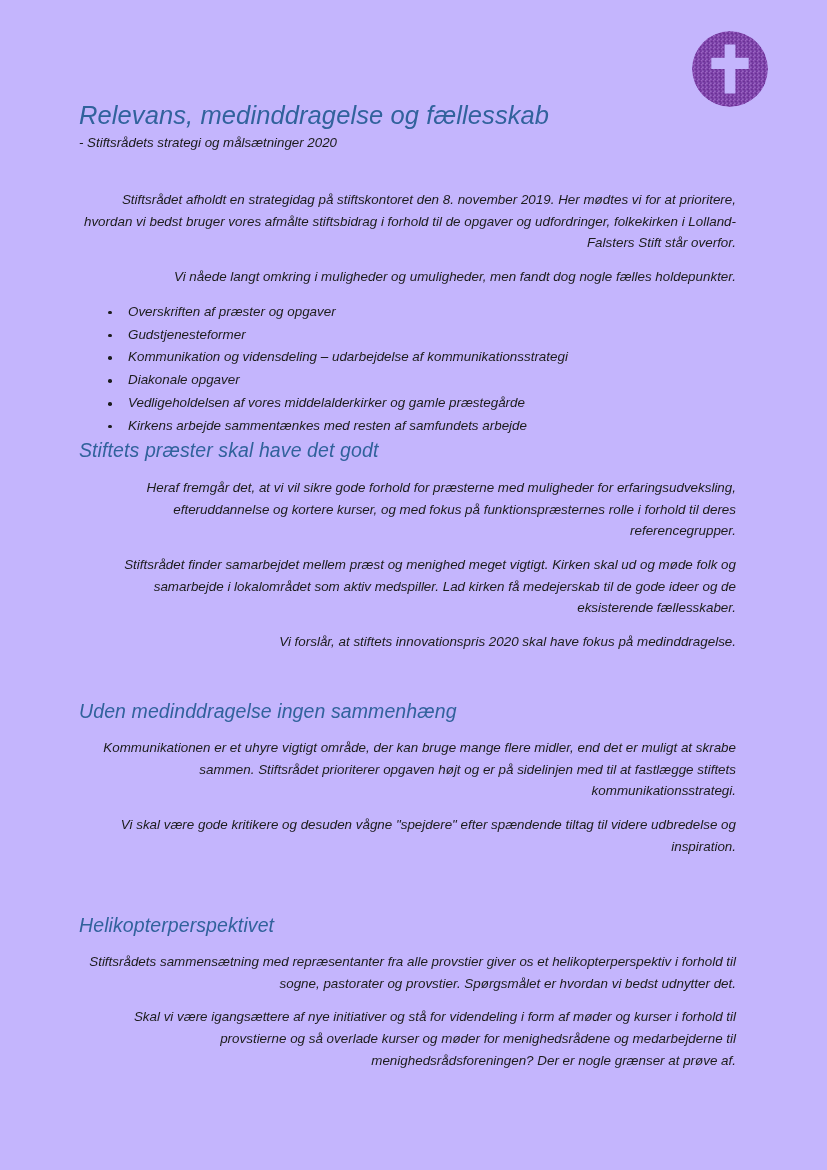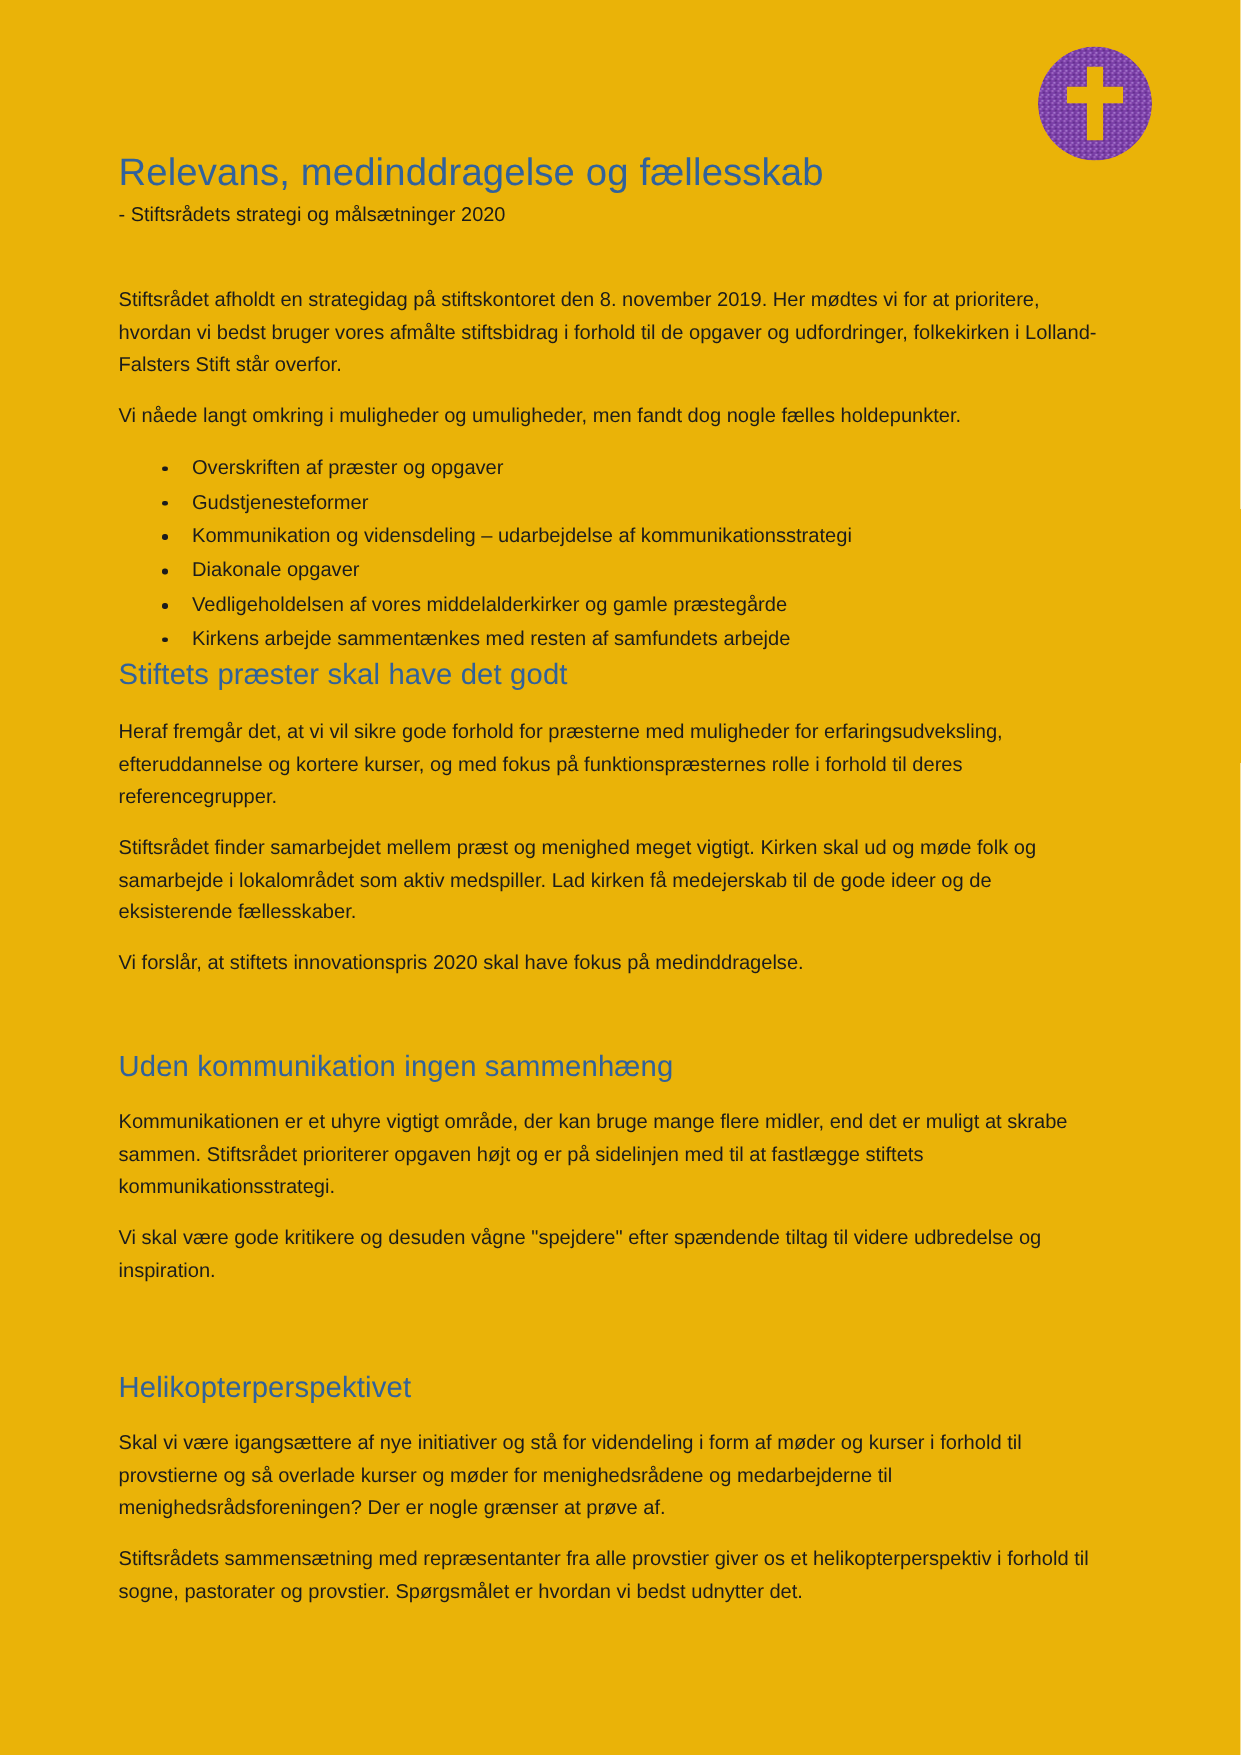--- a/index.html
+++ b/index.html
@@ -10,22 +10,23 @@
   body {
     width: 827px;
     height: 1170px;
     position: relative;
     font-family: "Liberation Sans", sans-serif;
     -webkit-font-smoothing: antialiased;
   }
   .page {
     position: absolute;
     inset: 0;
-    background: #eab308;
+    background: #c4b5fd;
     overflow: hidden;
+    font-style: italic;
   }
 
   
   .logo-wrap {
     position: absolute;
     top: 28px;
     left: 689px;
     width: 82px;
     height: 82px;
   }
@@ -66,21 +67,21 @@
   .sp-heading-1 { }
   .sp-heading-2 { margin-top: 46px; }
   .sp-heading-3 { margin-top: 55px; }
 
   p.body {
     color: #1c1c1c;
     font-size: 13.4px;
     font-weight: 400;
     line-height: 1.62;
     margin: 0 0 12px 0;
-    text-align: left;
+    text-align: right;
   }
   p.body.tight { margin-bottom: 10px; }
 
   ul.bullets {
     list-style: none;
     margin: 14px 0 0 0;
     padding: 0;
   }
   ul.bullets li {
     position: relative;
@@ -156,22 +157,22 @@
       <li>
         <span>Kirkens arbejde sammentænkes med resten af samfundets arbejde</span>
       </li>
     </ul>
 
     <h2 class="section-heading sp-heading-1">Stiftets præster skal have det godt</h2>
     <p class="body">Heraf fremgår det, at vi vil sikre gode forhold for præsterne med muligheder for erfaringsudveksling, efteruddannelse og kortere kurser, og med fokus på funktionspræsternes rolle i forhold til deres referencegrupper.</p>
     <p class="body">Stiftsrådet finder samarbejdet mellem præst og menighed meget vigtigt. Kirken skal ud og møde folk og samarbejde i lokalområdet som aktiv medspiller. Lad kirken få medejerskab til de gode ideer og de eksisterende fællesskaber.</p>
     <p class="body">Vi forslår, at stiftets innovationspris 2020 skal have fokus på medinddragelse.</p>
 
-    <h2 class="section-heading sp-heading-2">Uden kommunikation ingen sammenhæng</h2>
+    <h2 class="section-heading sp-heading-2">Uden medinddragelse ingen sammenhæng</h2>
     <p class="body">Kommunikationen er et uhyre vigtigt område, der kan bruge mange flere midler, end det er muligt at skrabe sammen. Stiftsrådet prioriterer opgaven højt og er på sidelinjen med til at fastlægge stiftets kommunikationsstrategi.</p>
     <p class="body">Vi skal være gode kritikere og desuden vågne "spejdere" efter spændende tiltag til videre udbredelse og inspiration.</p>
 
     <h2 class="section-heading sp-heading-3">Helikopterperspektivet</h2>
+    <p class="body"> Stiftsrådets sammensætning med repræsentanter fra alle provstier giver os et helikopterperspektiv i forhold til sogne, pastorater og provstier. Spørgsmålet er hvordan vi bedst udnytter det.</p>
     <p class="body">Skal vi være igangsættere af nye initiativer og stå for videndeling i form af møder og kurser i forhold til provstierne og så overlade kurser og møder for menighedsrådene og medarbejderne til menighedsrådsforeningen? Der er nogle grænser at prøve af.</p>
-    <p class="body"> Stiftsrådets sammensætning med repræsentanter fra alle provstier giver os et helikopterperspektiv i forhold til sogne, pastorater og provstier. Spørgsmålet er hvordan vi bedst udnytter det.</p>
 
   </div>
 </div>
 
 </body></html>

